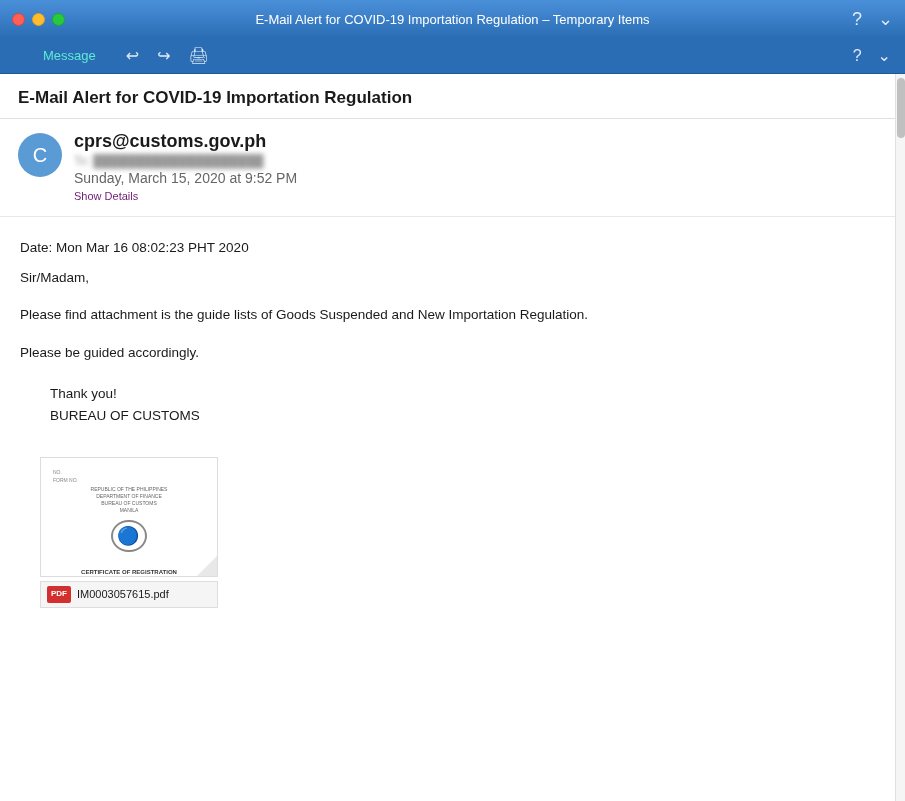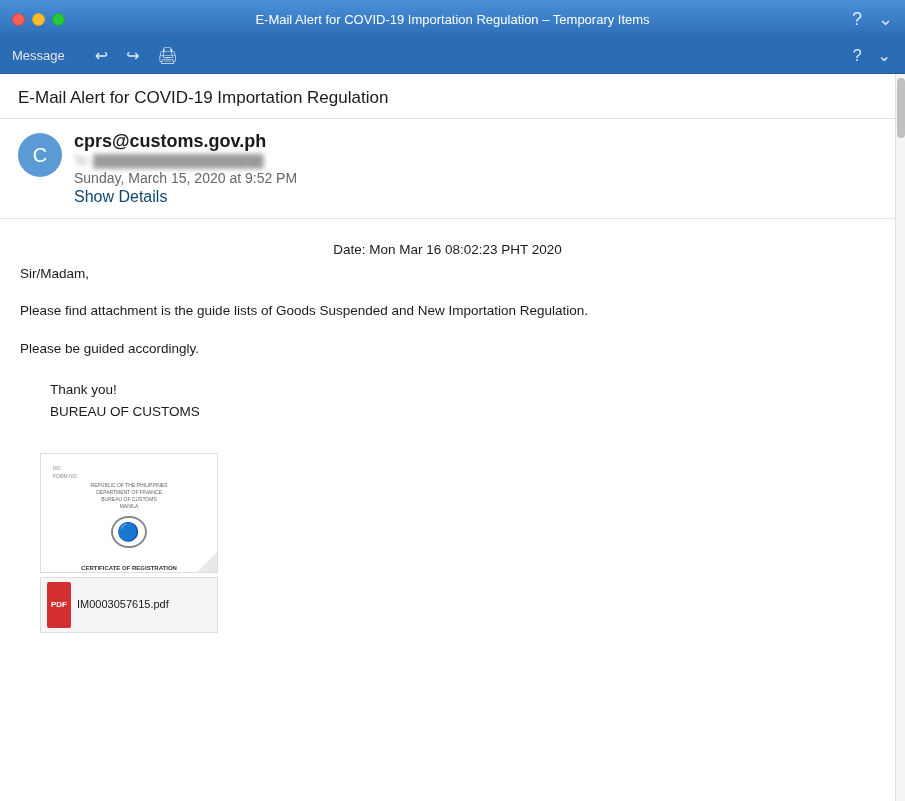--- a/index.html
+++ b/index.html
@@ -64,23 +64,24 @@
     .toolbar {
       background: #2a6db5;
       height: 36px;
       display: flex;
       align-items: center;
       padding: 0 12px;
       gap: 20px;
       border-bottom: 1px solid #1a5a9a;
     }
     .toolbar-label {
-      color: #e5e5e5;
+      color: #5eead4;
       font-size: 13px;
       font-weight: 500;
+      margin-left: 31px;
     }
     .toolbar-icons {
       display: flex;
       gap: 14px;
       margin-left: 8px;
     }
     .toolbar-icon-btn {
       color: rgba(255,255,255,0.85);
       font-size: 16px;
       cursor: pointer;
@@ -107,21 +108,21 @@
       padding: 0;
     }
 
     
     .email-subject-bar {
       padding: 14px 18px 10px 18px;
       border-bottom: 1px solid #e0e0e0;
     }
     .email-subject-title {
       font-size: 17px;
-      font-weight: 400;
+      font-weight: 700;
       color: #1a1a1a;
     }
 
     
     .sender-row {
       display: flex;
       align-items: flex-start;
       padding: 12px 18px;
       border-bottom: 1px solid #e8e8e8;
     }
@@ -155,41 +156,40 @@
       
       filter: blur(2.5px);
       user-select: none;
     }
     .sender-date {
       font-size: 14px;
       color: #666;
       margin-top: 2px;
     }
     .show-details-link {
-      font-size: 16px;
-      color: #0c4a6e;
+      font-size: 11px;
+      color: #701a75;
       cursor: pointer;
       text-decoration: none;
       display: inline-block;
       margin-top: 2px;
     }
 
     
     .email-body {
       padding: 20px 20px 20px 20px;
       font-size: 13.5px;
       color: #1a1a1a;
       line-height: 1.6;
     }
     .email-body p {
       margin-bottom: 16px;
     }
     .email-body .date-line {
-      margin-bottom: 2px;
-      text-align: center;
+      margin-bottom: 8px;
     }
     .email-body .subject-line {
       margin-bottom: 20px;
     }
 
     .signature-block {
       margin-top: 20px;
       margin-left: 30px;
     }
     .signature-block p {
@@ -260,21 +260,21 @@
       border: 1px solid #ddd;
       padding: 4px 6px;
       gap: 6px;
       width: 178px;
     }
     .pdf-icon-badge {
       background: #d32f2f;
       color: white;
       font-size: 8px;
       font-weight: bold;
-      padding: 17px 4px;
+      padding: 2px 4px;
       border-radius: 2px;
       flex-shrink: 0;
     }
     .attachment-filename {
       font-size: 11px;
       color: #1a1a1a;
       overflow: hidden;
       text-overflow: ellipsis;
       white-space: nowrap;
     }

